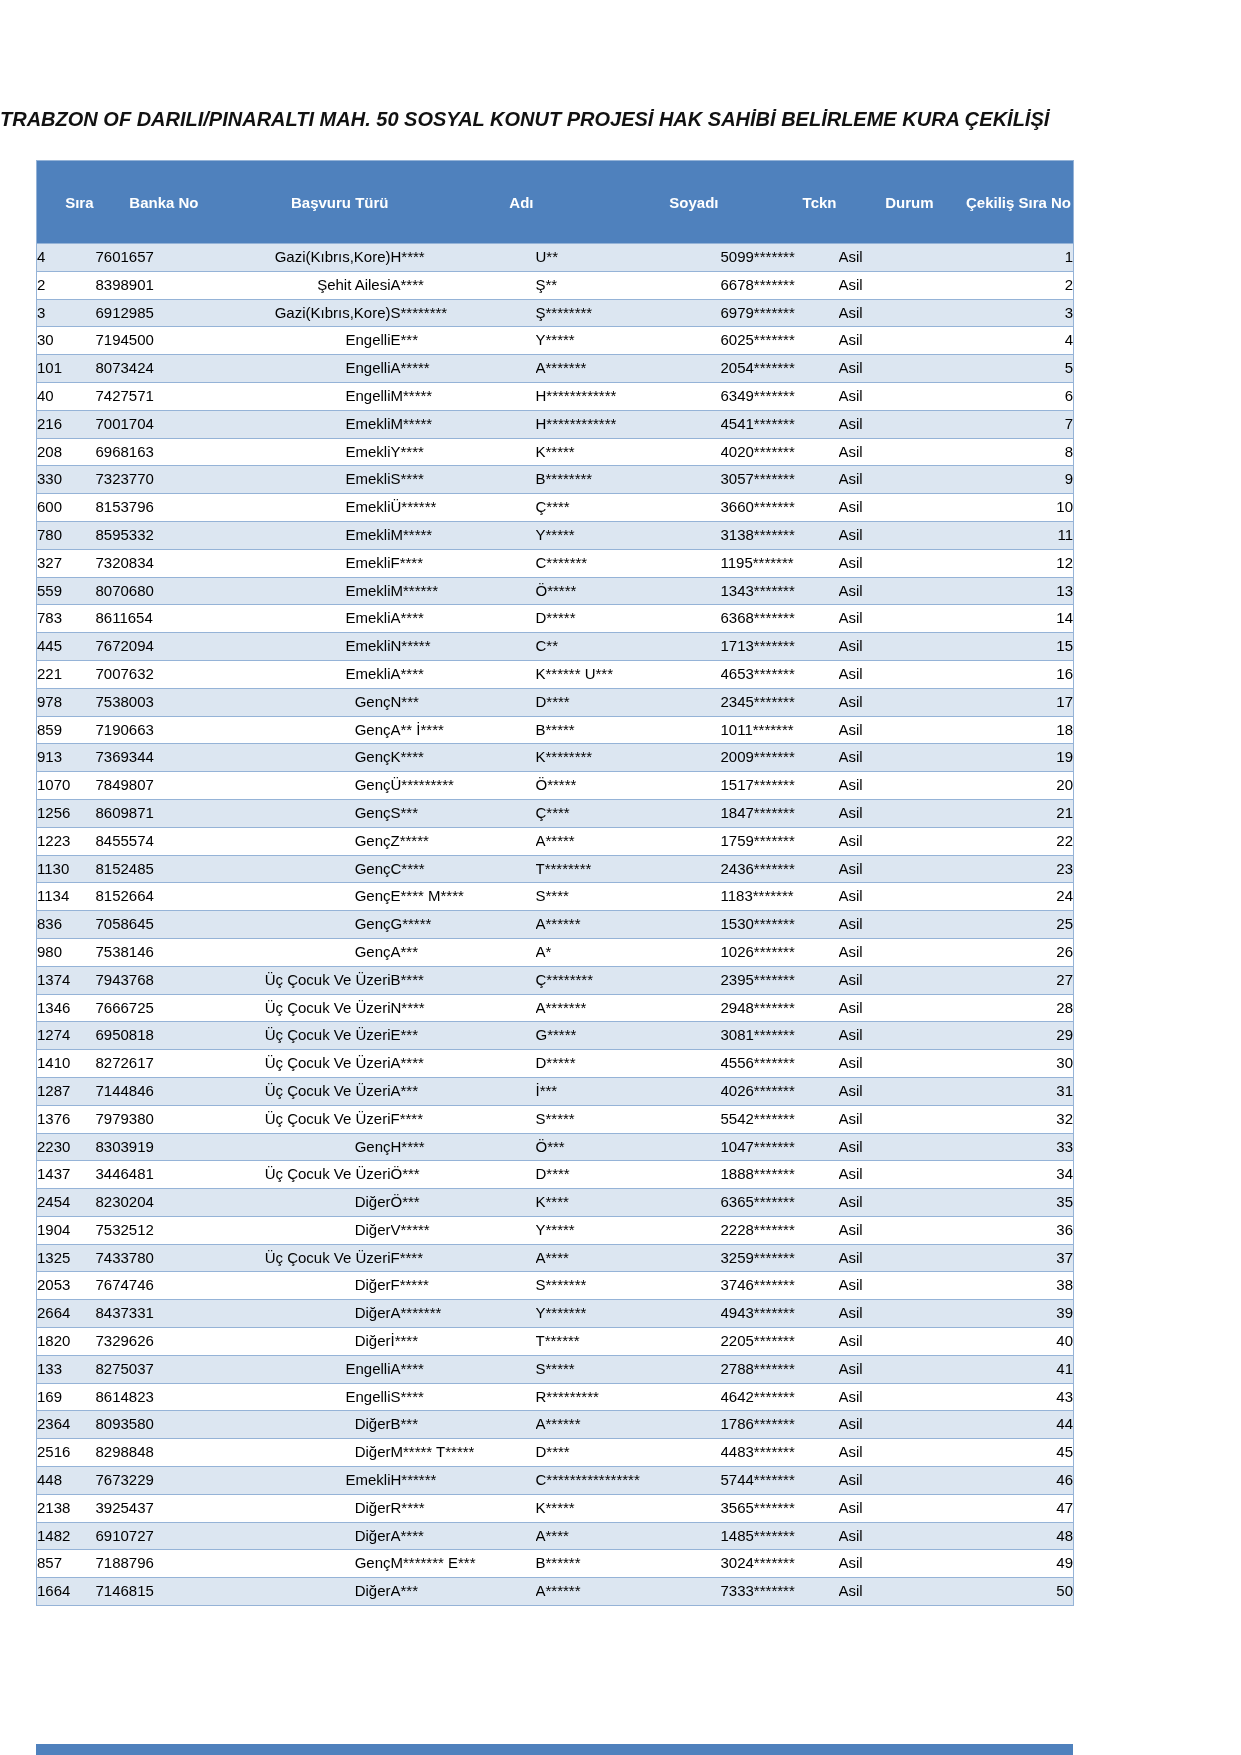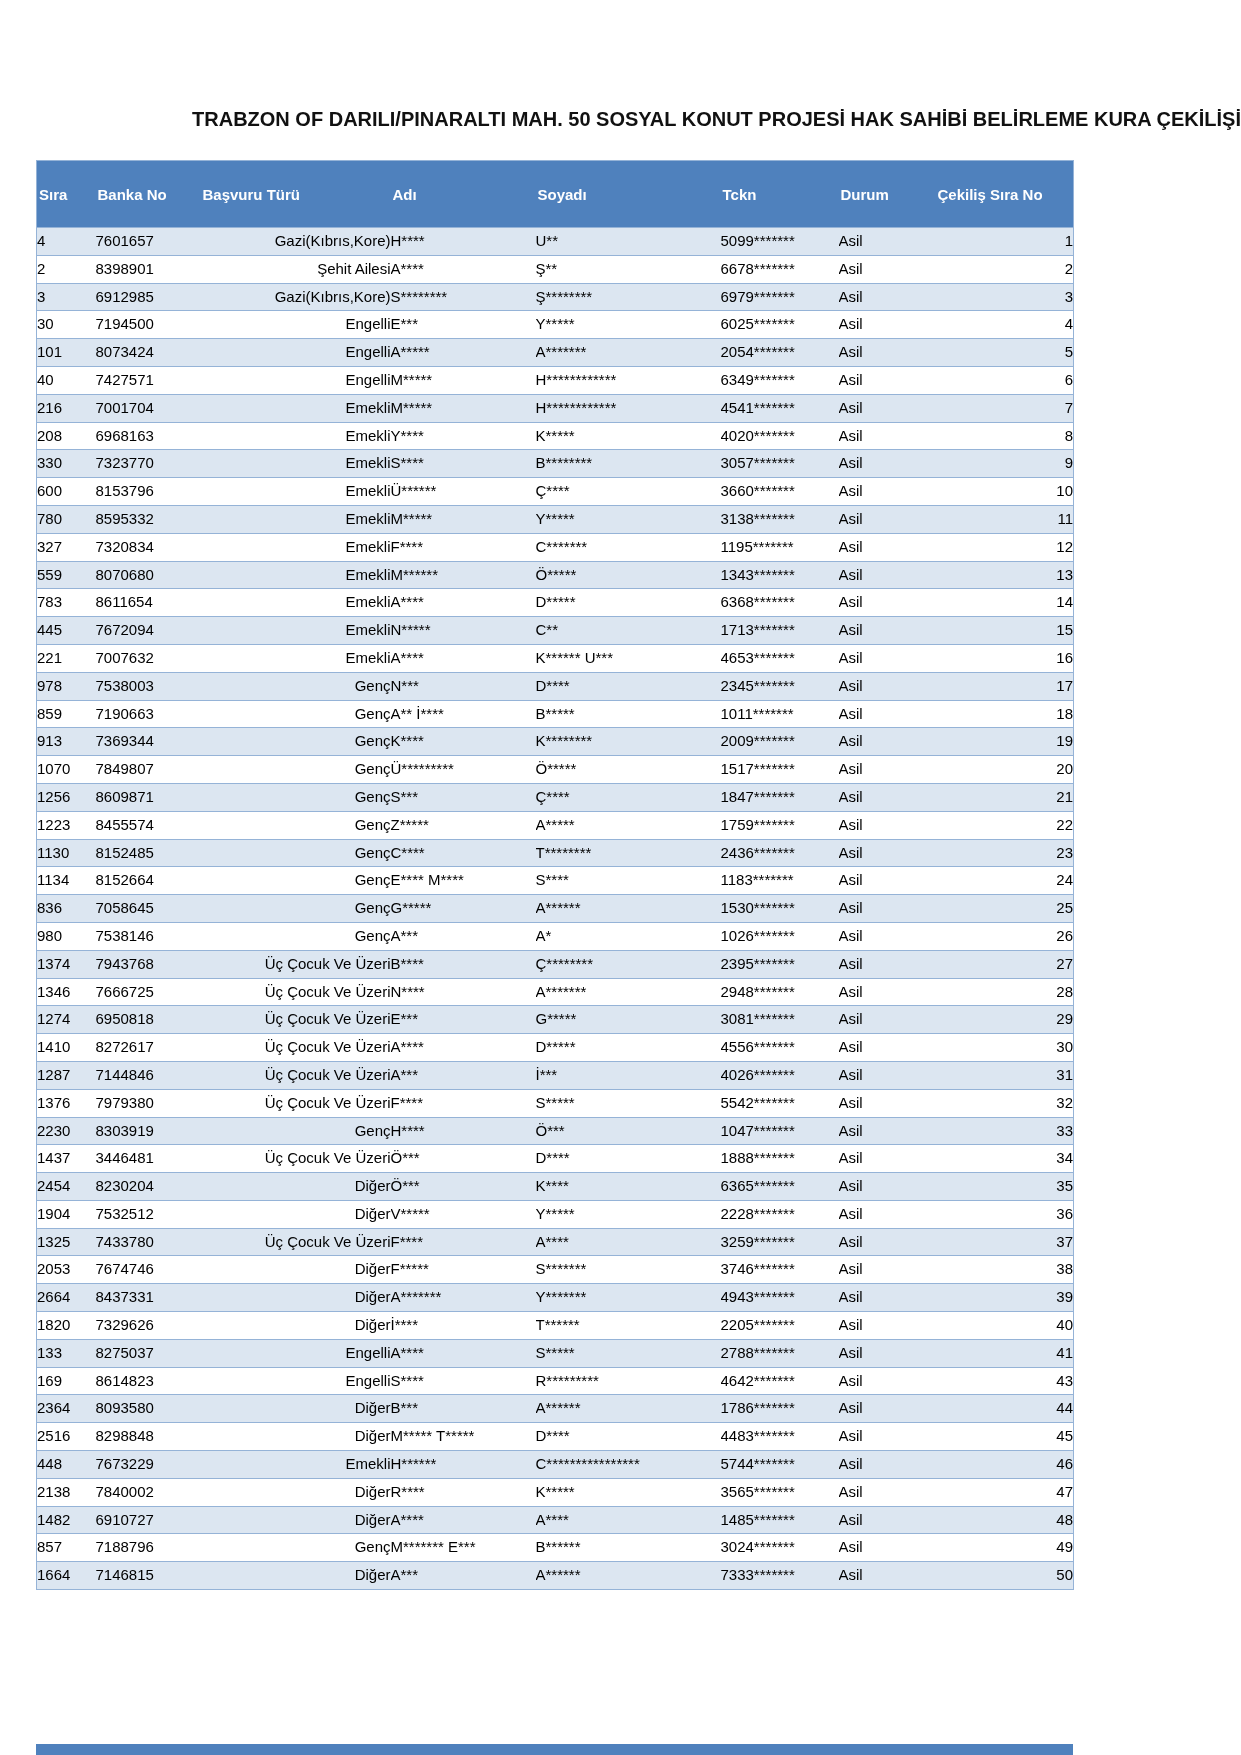--- a/index.html
+++ b/index.html
@@ -3,34 +3,34 @@
 <meta charset="utf-8">
 <style>
   html,body{margin:0;padding:0;}
   body{
     width:1241px;height:1755px;position:relative;background:#ffffff;
     font-family:"Liberation Sans", sans-serif;color:#000;
     overflow:hidden;
   }
   .page-title{
     position:absolute;top:108px;left:0;width:1241px;
-    text-align:right;font-size:20px;font-weight:bold;color:#111;
-    letter-spacing:0px;white-space:nowrap;
+    text-align:left;font-size:20px;font-weight:bold;color:#111;
+    letter-spacing:0px;white-space:nowrap;font-style:italic;
   }
   .table-wrap{
     position:absolute;left:36px;top:160px;width:1037px;
   }
   table.results{
     border-collapse:collapse;table-layout:fixed;width:1037px;
     border:1px solid var(--row-border,#95B3D7);
   }
   table.results th{
     background:var(--header-bg,#4F81BD);color:var(--header-text,#fff);
     font-size:15px;font-weight:bold;height:50px;vertical-align:middle;
-    text-align:left;padding:8px 2px;border:none;
+    text-align:right;padding:16px 2px;border:none;
   }
   table.results td{
     font-size:15px;height:26.8px;line-height:26.8px;
     padding:0;white-space:nowrap;overflow:hidden;
     border-top:1px solid var(--row-border,#95B3D7);
   }
   table.results tbody tr:nth-child(odd){background:var(--band-bg,#DCE6F1);}
   table.results tbody tr:nth-child(even){background:#ffffff;}
   
   td.c0{padding-left:3px;text-align:left;}
@@ -521,21 +521,21 @@
           <td class="c1">7673229</td>
           <td class="c2">Emekli</td>
           <td class="c3">H******</td>
           <td class="c4">C****************</td>
           <td class="c5">5744*******</td>
           <td class="c6">Asil</td>
           <td class="c7">46</td>
         </tr>
         <tr>
           <td class="c0">2138</td>
-          <td class="c1">7840002</td>
+          <td class="c1">3925437</td>
           <td class="c2">Diğer</td>
           <td class="c3">R****</td>
           <td class="c4">K*****</td>
           <td class="c5">3565*******</td>
           <td class="c6">Asil</td>
           <td class="c7">47</td>
         </tr>
         <tr>
           <td class="c0">1482</td>
           <td class="c1">6910727</td>

